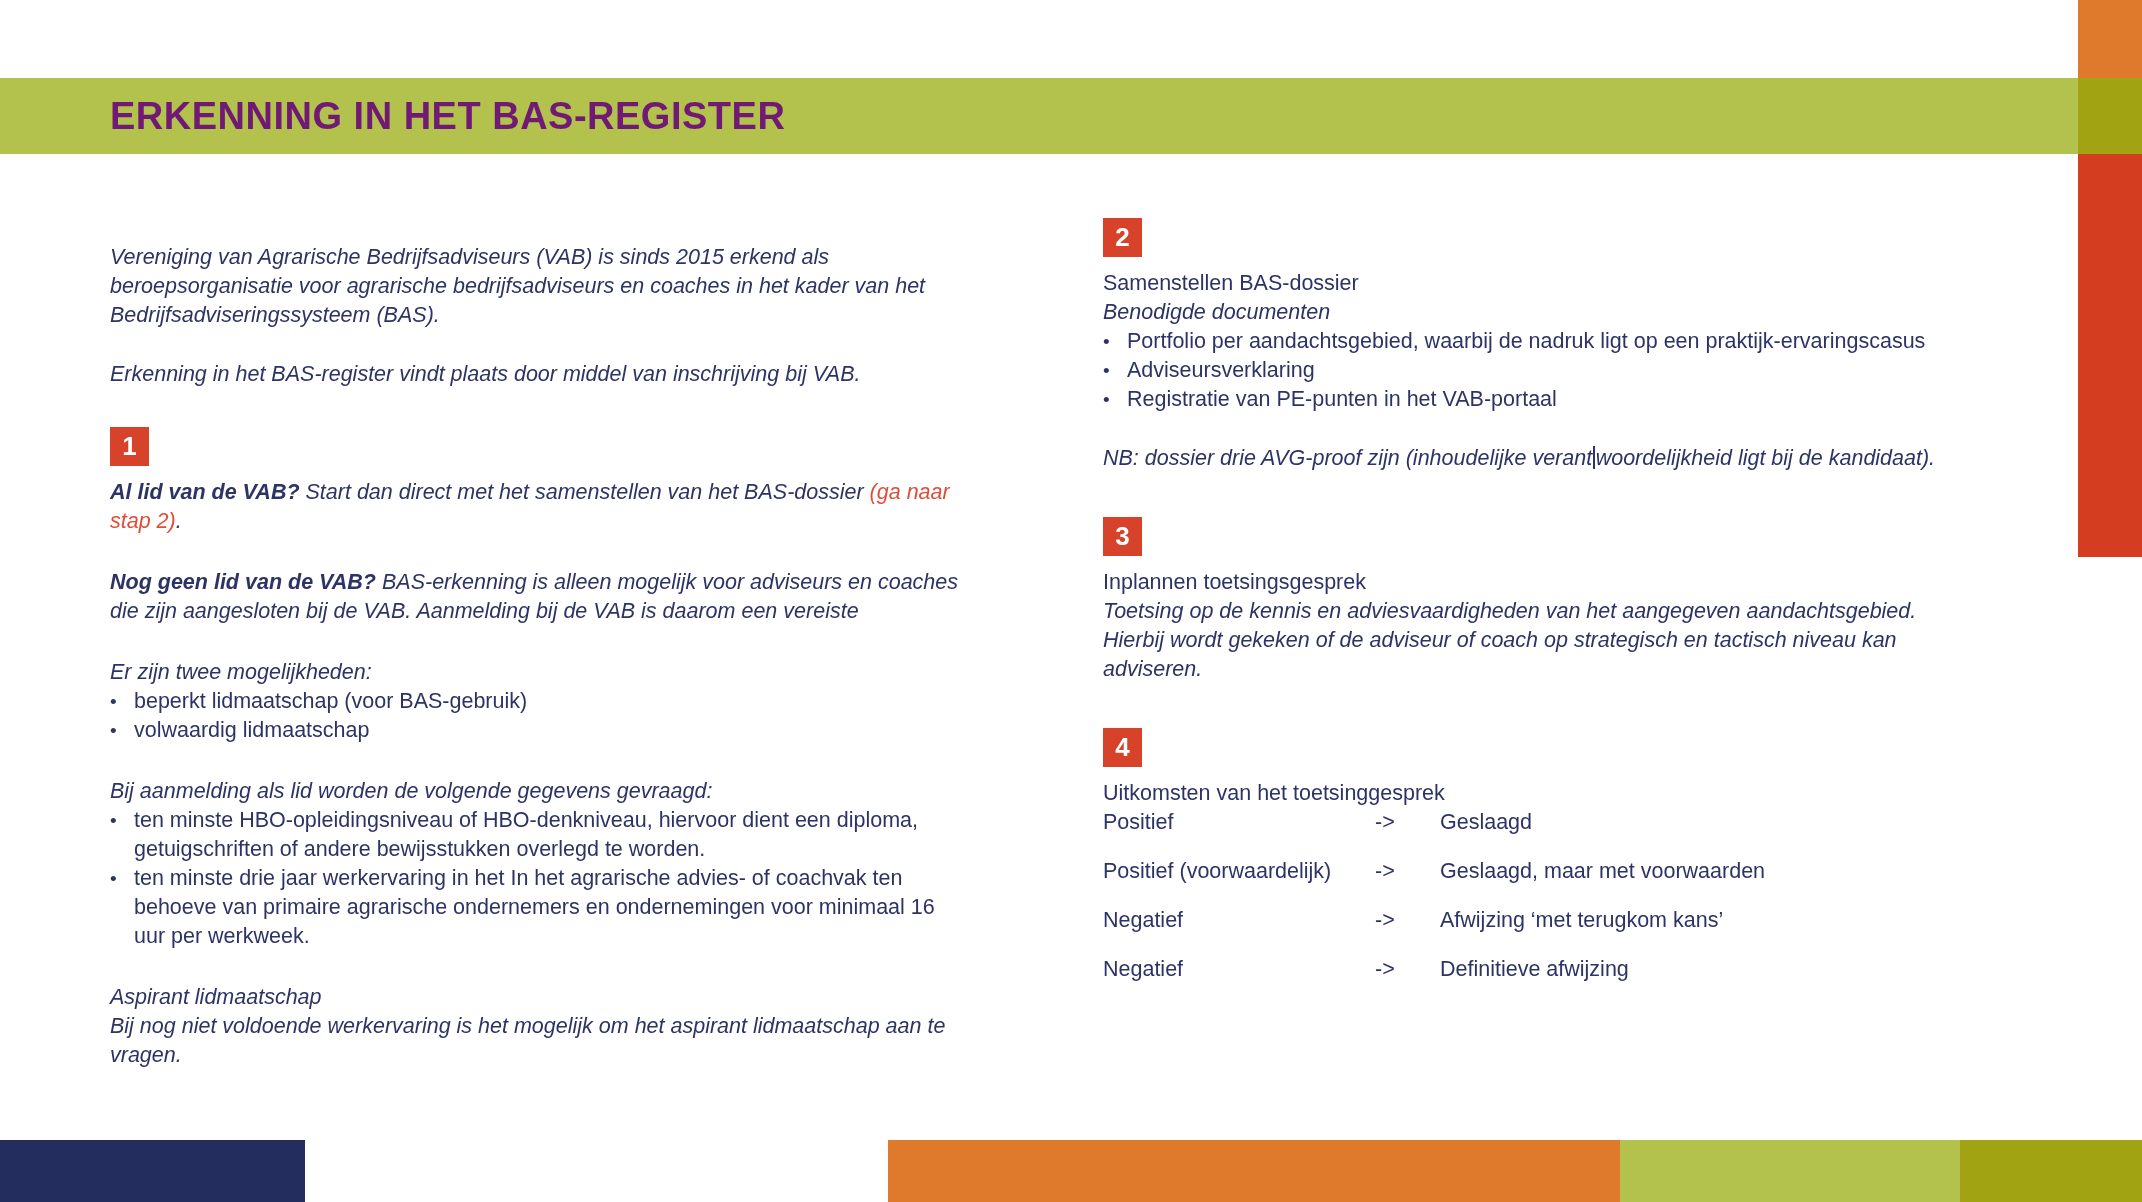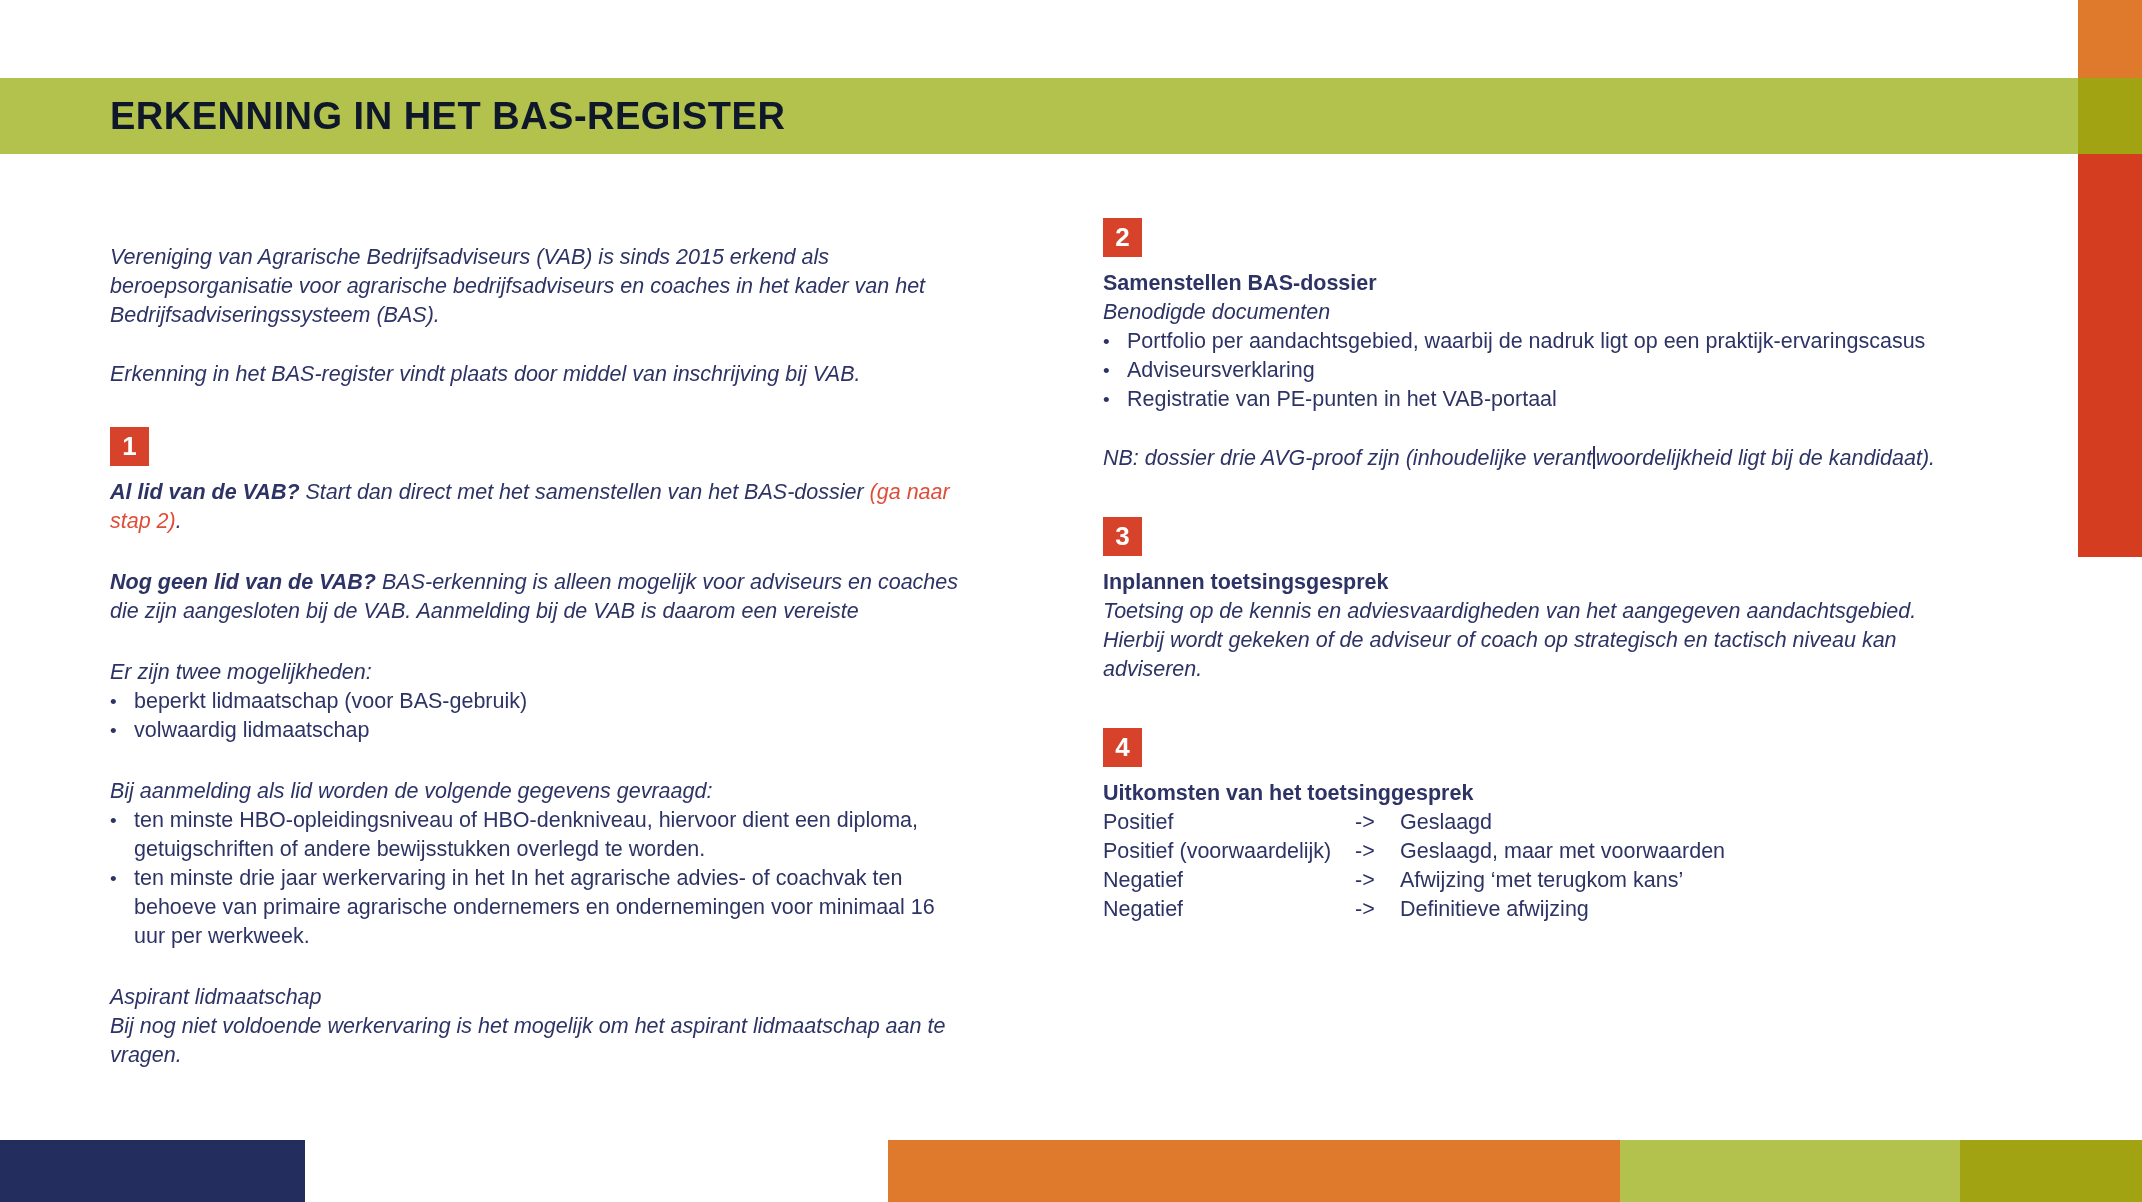--- a/index.html
+++ b/index.html
@@ -14,21 +14,21 @@
   
   .header-band{
     position:absolute;left:0;top:78px;width:2078px;height:76px;
     background:#b3c24c;
     display:flex;align-items:center;
   }
   .header-band h1{
     margin:0 0 0 110px;
     font-size:38px;line-height:1;
     font-weight:800;letter-spacing:.5px;
-    color:#0f172a;text-transform:uppercase;
+    color:#701a75;text-transform:uppercase;
   }
   
   .edge{position:absolute;left:2078px;width:64px;}
   .edge-orange{top:0;height:78px;background:#df7a2d;}
   .edge-olive{top:78px;height:76px;background:#a2a313;}
   .edge-red{top:154px;height:403px;background:#d53d20;}
   
   .bar{position:absolute;top:1140px;height:62px;}
   .bar-navy{left:0;width:305px;background:#232e5e;}
   .bar-orange{left:888px;width:732px;background:#df7a2d;}
@@ -36,21 +36,21 @@
   .bar-olive{left:1960px;width:182px;background:#a2a313;}
   
   .col{position:absolute;font-size:21.5px;line-height:29px;}
   .col-left{left:110px;top:243px;width:848px;}
   .col-right{left:1103px;top:218px;width:840px;}
   .para{margin:0 0 30px 0;font-style:italic;}
   .para.tight{margin-bottom:0;}
   .para.mb38{margin-bottom:38px;}
   .para.mb32{margin-bottom:32px;}
   .para.mb44{margin-bottom:44px;}
-  .heading{font-weight:700;margin:0;}
+  .heading{font-weight:400;margin:0;}
   .strong{font-weight:700;text-align:right;}
   .link{color:#df4d38;cursor:pointer;}
   
   .badge{
     width:39px;height:39px;background:#d6432a;color:#ffffff;
     display:flex;align-items:center;justify-content:center;
     font-size:26px;font-weight:700;
     margin:0 0 12px 0;
   }
   
@@ -60,21 +60,21 @@
   .dot{width:14px;flex:0 0 14px;font-size:19px;}
   .bullet-text{flex:1;padding-left:10px;}
   
   .cursor{
     display:inline-block;width:1.5px;height:1.05em;
     background:#2d3365;vertical-align:-0.18em;margin:0 1px;
   }
   
   .outcome-table{
     display:grid;grid-template-columns:252px 45px 1fr;
-    column-gap:0;row-gap:0;
+    column-gap:0;row-gap:0;gap:20px;
   }
   .outcome-table span{line-height:29px;}
 </style>
 </head>
 <body>
 
 <div class="canvas">
 
   <div class="header-band">
     <h1>ERKENNING IN HET BAS-REGISTER</h1>

